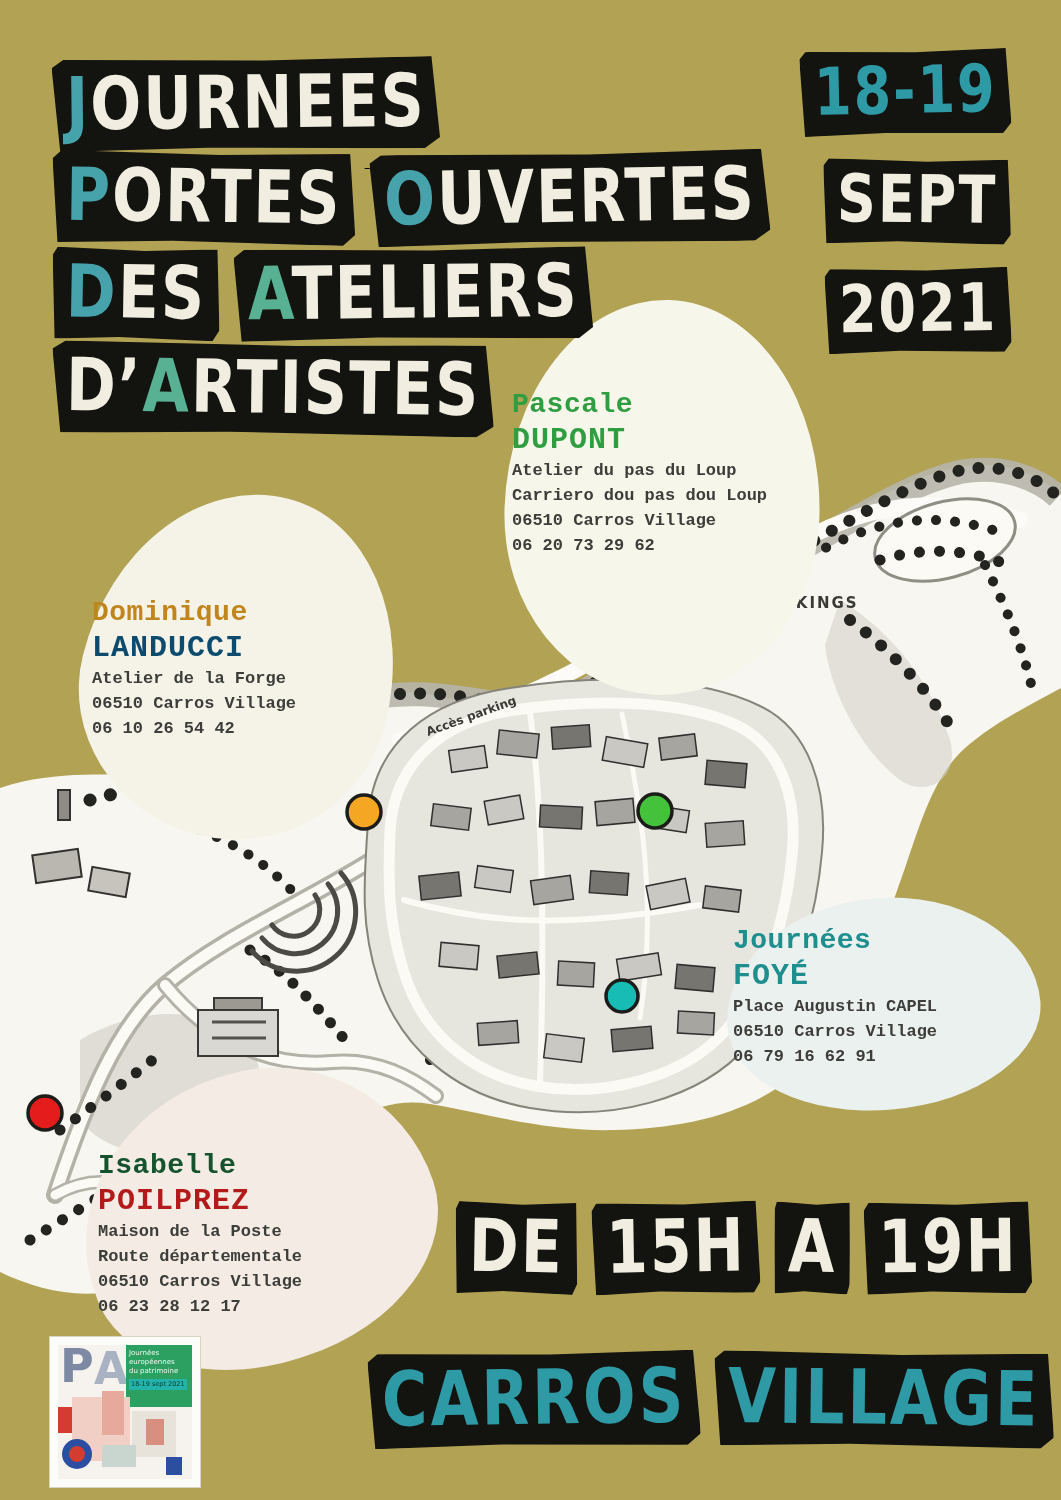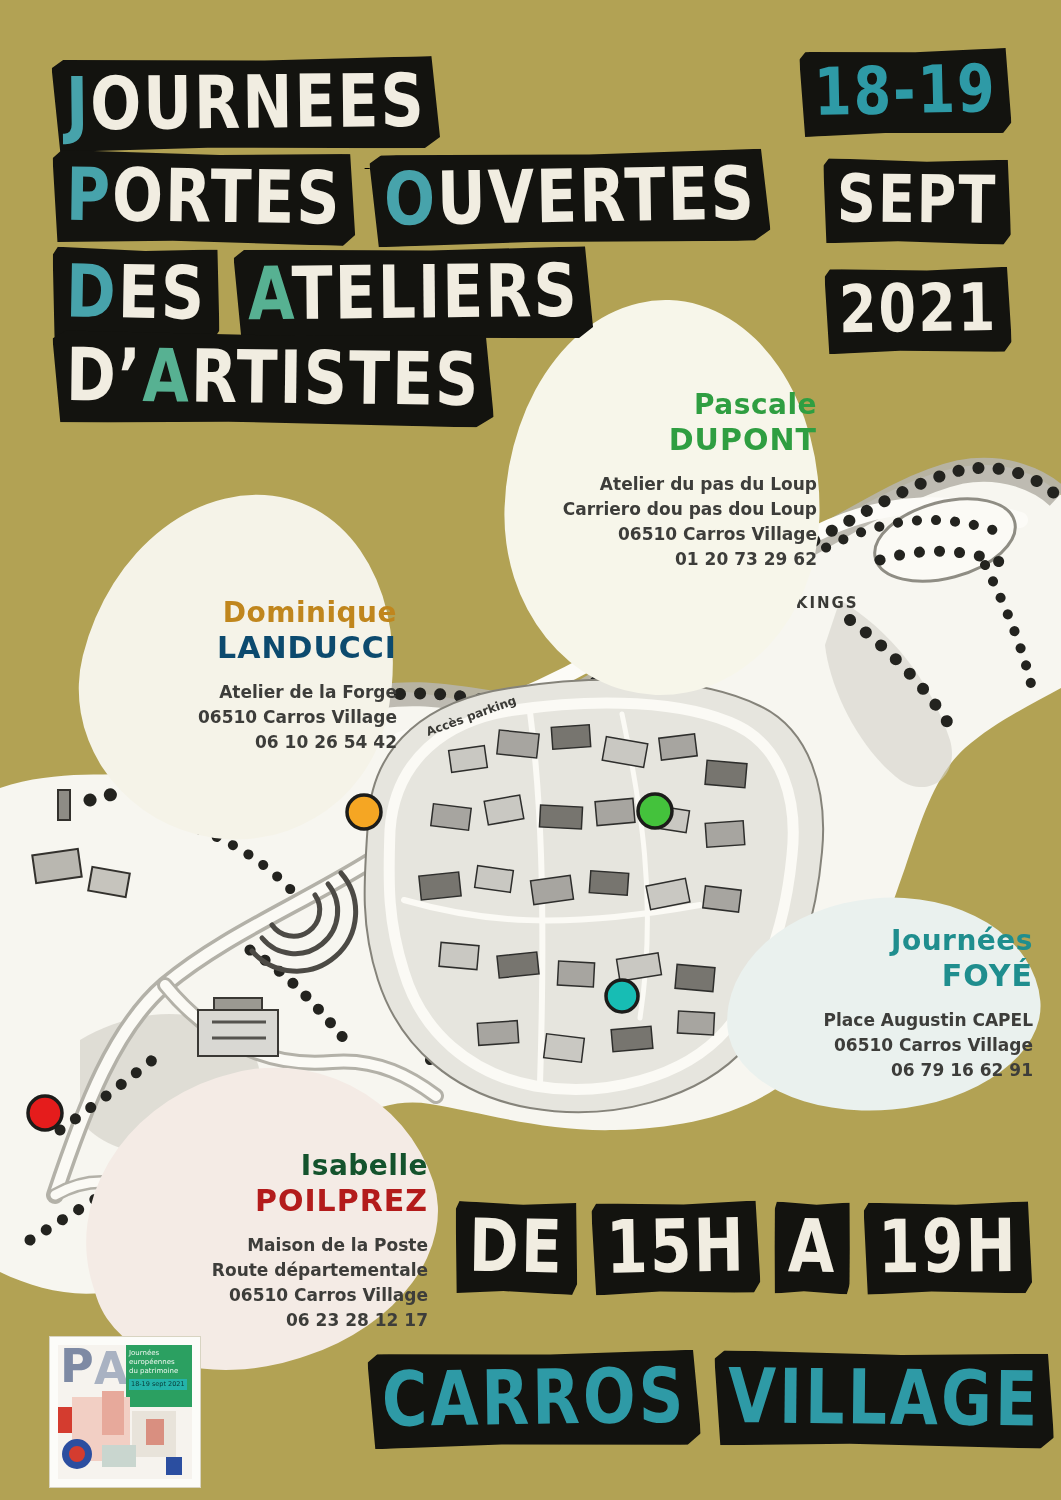--- a/index.html
+++ b/index.html
@@ -9,40 +9,40 @@
     font-family:"DejaVu Sans","Liberation Sans",sans-serif;
   }
   
   .map-wrap{position:absolute;left:0;top:0;width:1061px;height:1500px;z-index:1;}
   
   .bubble{position:absolute;z-index:2;}
   .bubble-dupont{left:505px;top:300px;width:315px;height:395px;border-radius:50% 50% 50% 50%/54% 54% 46% 46%;transform:rotate(2deg);}
   .bubble-landucci{left:85px;top:492px;width:310px;height:348px;border-radius:52% 48% 50% 50%/58% 56% 44% 42%;transform:rotate(14deg);}
   .bubble-foye{left:726px;top:898px;width:314px;height:212px;border-radius:50% 50% 50% 50%/55% 55% 45% 45%;transform:rotate(-5deg);}
   .bubble-poilprez{left:80px;top:1072px;width:356px;height:292px;border-radius:52% 48% 50% 50%/56% 58% 44% 42%;transform:rotate(-18deg);}
-  .artist-text{position:absolute;z-index:3;text-align:right;}
+  .artist-text{position:absolute;z-index:3;text-align:left;font-family:Liberation Mono, monospace;}
   .artist-text .first{font-weight:bold;font-size:28px;line-height:34px;letter-spacing:.5px;}
   .artist-text .last{font-weight:bold;font-size:30px;line-height:36px;letter-spacing:1px;}
-  .artist-text .addr{margin-top:14px;font-weight:bold;font-size:17px;line-height:25px;color:#3d3d3a;}
+  .artist-text .addr{font-weight:bold;font-size:17px;line-height:25px;color:#3d3d3a;}
   .artist-text .addr p{margin:0;}
   .t-dupont{left:512px;top:388px;width:305px;}
   .t-landucci{left:92px;top:596px;width:305px;}
   .t-foye{left:733px;top:924px;width:300px;}
   .t-poilprez{left:98px;top:1132px;width:330px;}
   
   .chunkrow{position:absolute;z-index:4;white-space:nowrap;}
   .chunk{
     display:inline-block;background:#13130f;padding:9px 14px 13px;
     font-weight:bold;letter-spacing:2px;margin-right:9px;vertical-align:top;
     transform:rotate(var(--r,0deg));
     clip-path:polygon(0 9%,3% 0,55% 3%,98% 0,100% 88%,96% 100%,40% 97%,2% 100%);
   }
   .chunk .tx{display:inline-block;transform:scaleY(1.22);transform-origin:center;}
   .title-row{left:52px;}
-  .row1{top:58px;}  .row2{top:152px;text-decoration:underline;} .row3{top:248px;} .row4{top:333px;}
+  .row1{top:58px;}  .row2{top:152px;text-decoration:underline;} .row3{top:248px;} .row4{top:343px;}
   .title-row .chunk{font-size:60px;}
   .dates{position:absolute;right:50px;top:50px;z-index:4;text-align:right;}
   .dates .line{margin-bottom:24px;text-align:right;}
   .dates .chunk{font-size:54px;margin-right:0;}
   .schedule{left:455px;top:1202px;width:570px;text-align:center;}
   .schedule .chunk{font-size:60px;}
   .location{left:368px;top:1352px;width:660px;text-align:center;}
   .location .chunk{font-size:62px;letter-spacing:3px;}
   
   .logo{position:absolute;left:50px;top:1337px;width:150px;height:150px;background:#fcfcf9;z-index:4;
@@ -179,21 +179,21 @@
 <div class="bubble bubble-foye" style="background-color: rgb(234, 241, 238);"></div>
 <div class="bubble bubble-poilprez" style="background-color: rgb(244, 235, 229);"></div>
 
 <div class="artist-text t-dupont">
   <div class="first" style="color: rgb(47, 158, 65);">Pascale</div>
   <div class="last" style="color: rgb(47, 158, 65);">DUPONT</div>
   <div class="addr">
     <p>Atelier du pas du Loup</p>
     <p>Carriero dou pas dou Loup</p>
     <p>06510  Carros Village</p>
-    <p>01 20 73 29 62</p>
+    <p>06 20 73 29 62</p>
   </div>
 </div>
 
 <div class="artist-text t-landucci">
   <div class="first" style="color: rgb(192, 134, 29);">Dominique</div>
   <div class="last" style="color: #0c4a6e;">LANDUCCI</div>
   <div class="addr">
     <p>Atelier de la Forge</p>
     <p>06510  Carros Village</p>
     <p>06 10 26 54 42</p>

